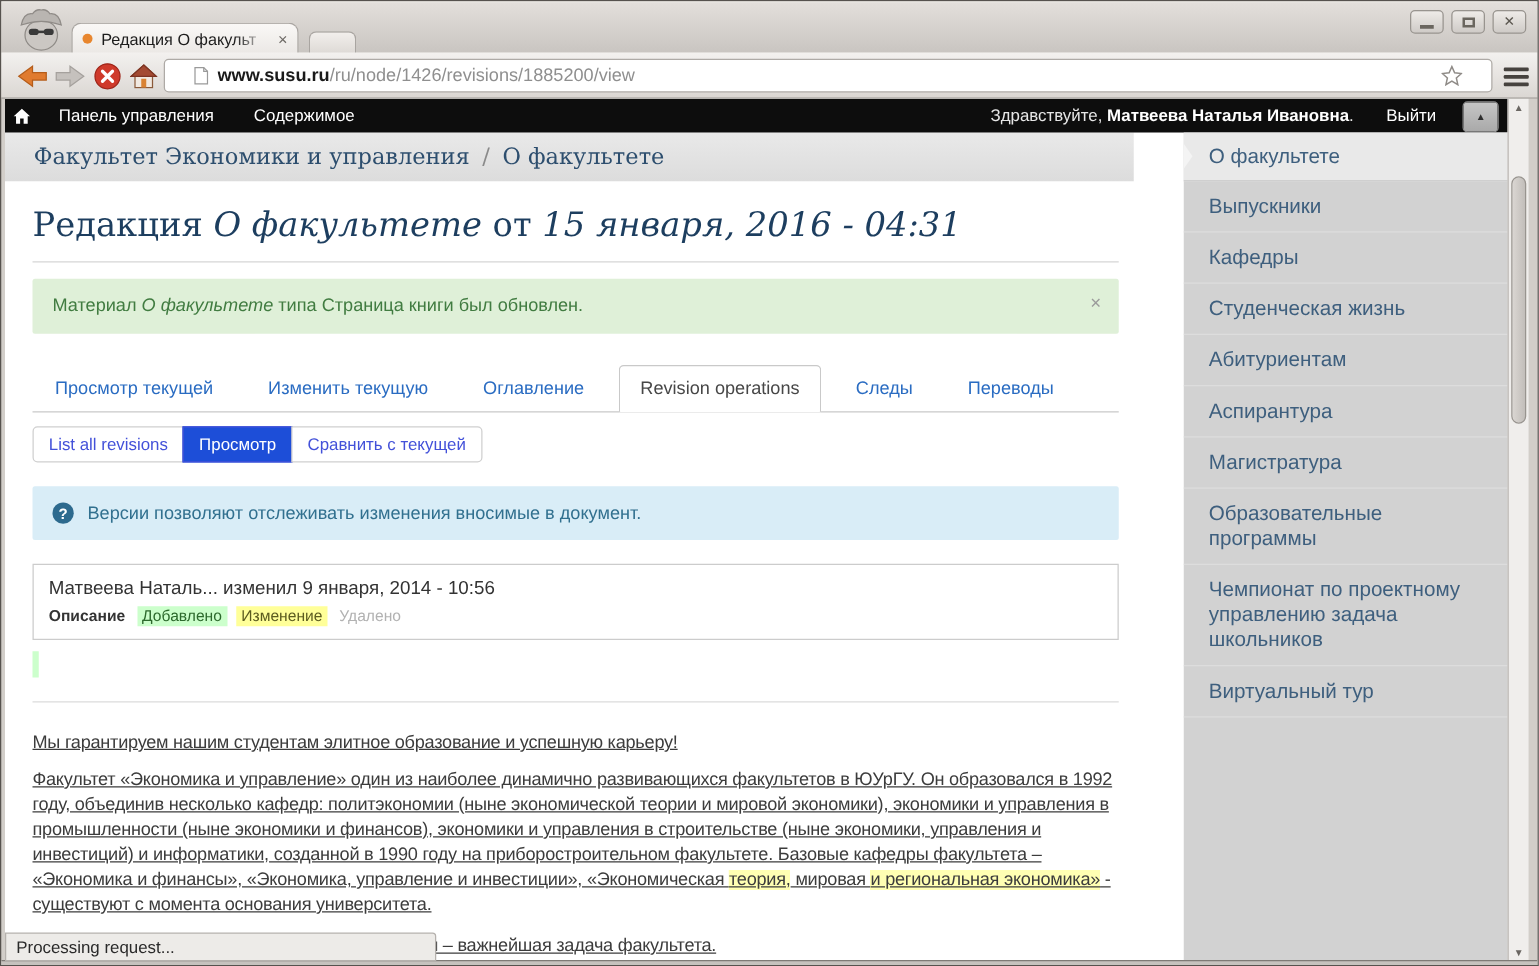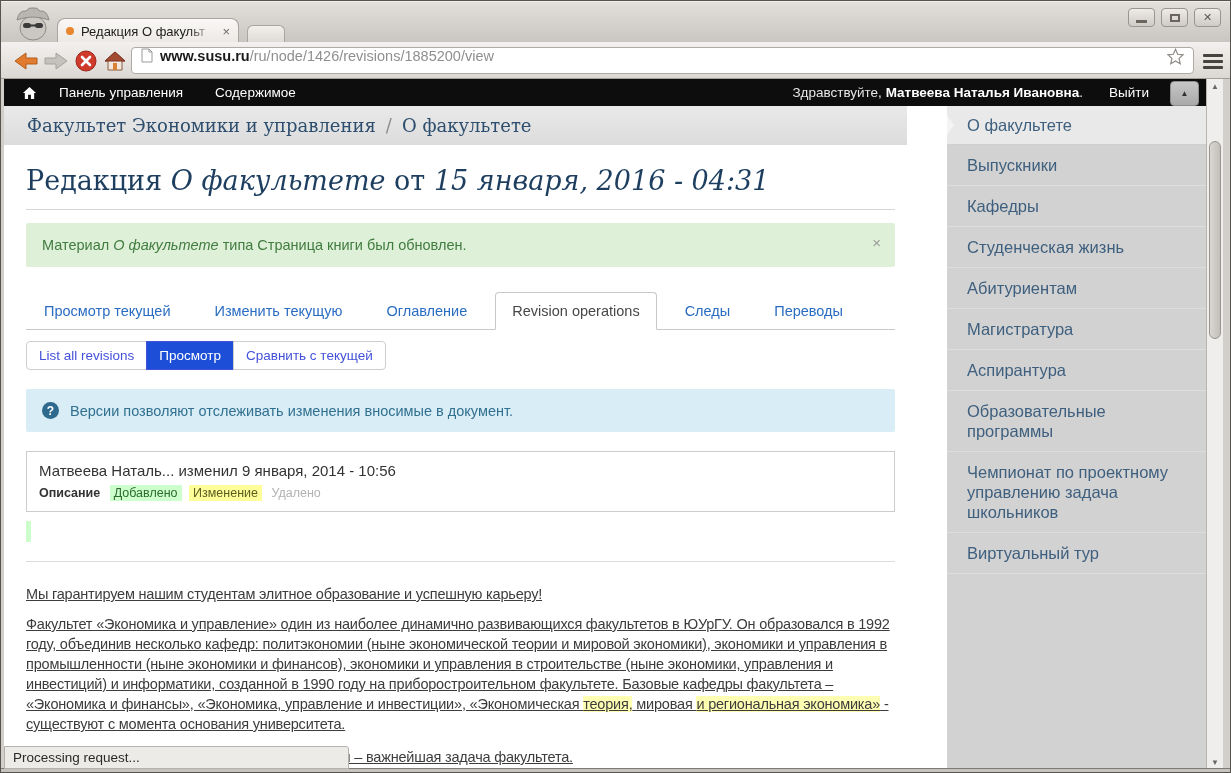--- a/index.html
+++ b/index.html
@@ -27,30 +27,30 @@
   .winbtn { width:27px; height:19px; border:1px solid #98948f;
     background:linear-gradient(#eeebe8,#cfcbc7); border-radius:4px;
     display:flex; align-items:center; justify-content:center; color:#5a564f; font-size:11px; }
   .glyph-min { width:11px; height:3px; background:#6a665f; margin-top:8px; }
   .glyph-max { width:10px; height:8px; border:2px solid #6a665f; }
   
   .navbar { position:absolute; top:41px; left:0; right:0; height:37px;
     background:linear-gradient(#f3f1ef,#dbd7d3); border-bottom:1px solid #a29e9a; }
   .navbtn { position:absolute; top:6px; width:26px; height:26px; display:flex; align-items:center; justify-content:center; }
   .urlbar { position:absolute; left:130px; right:36px; top:5px; height:27px; background:#fff;
-    border:1px solid #aeaaa6; border-radius:4px; display:flex; padding:0 9px; gap:7px; }
+    border:1px solid #aeaaa6; border-radius:4px; display:flex; align-items:center; padding:0 23px; gap:7px; }
   .url-text { font-size:14.5px; white-space:nowrap; overflow:hidden; flex:1; }
   .url-host { color:#1a1a1a; }
   .url-path { color:#8f8f8f; }
   .menu-icon { position:absolute; right:7px; top:12px; width:20px; }
   .menu-icon i { display:block; height:3px; background:#46423e; margin-bottom:3px; border-radius:1px; }
   
   .page { position:absolute; top:78px; left:3px; width:1203px; height:691px; background:#fff; overflow:hidden; }
   .admin-bar { position:relative; height:27px; background:#0d0d0d; color:#fff;
-    display:flex; align-items:center; padding-left:18px; font-size:13.5px; }
+    display:flex; align-items:center; padding-left:6px; font-size:13.5px; }
   .admin-link { margin-right:32px; color:#fff; text-decoration:none; }
   .admin-home { margin-right:22px; display:flex; align-items:center; }
   .greeting { margin-left:auto; color:#e6e6e6; }
   .greeting b { color:#fff; }
   .logout { margin-left:26px; margin-right:58px; color:#fff; }
   .toolbar-toggle { position:absolute; right:8px; top:2px; width:29px; height:25px;
     background:linear-gradient(#c6c6c6,#a9a9a9); border-radius:4px; border:1px solid #8e8e8e;
     display:flex; align-items:center; justify-content:center; color:#2e2e2e; font-size:8px; }
   .page-body { display:flex; min-height:664px;gap:40px; }
   .content { width:903px; background:#fff; }
@@ -259,22 +259,22 @@
           
         </div>
       </div>
 
       <div class="sidebar">
         <div class="side-item active">О факультете</div>
         <div class="side-item">Выпускники</div>
         <div class="side-item">Кафедры</div>
         <div class="side-item">Студенческая жизнь</div>
         <div class="side-item">Абитуриентам</div>
+        <div class="side-item">Аспирантура</div>
         <div class="side-item">Магистратура</div>
-        <div class="side-item">Аспирантура</div>
         <div class="side-item">Образовательные программы</div>
         <div class="side-item">Чемпионат по проектному управлению задача школьников</div>
         <div class="side-item">Виртуальный тур</div>
       </div>
     </div>
   </div>
 
   <div class="scrollbar">
     <div class="sb-arrow sb-up">▲</div>
     <div class="sb-thumb"></div>

